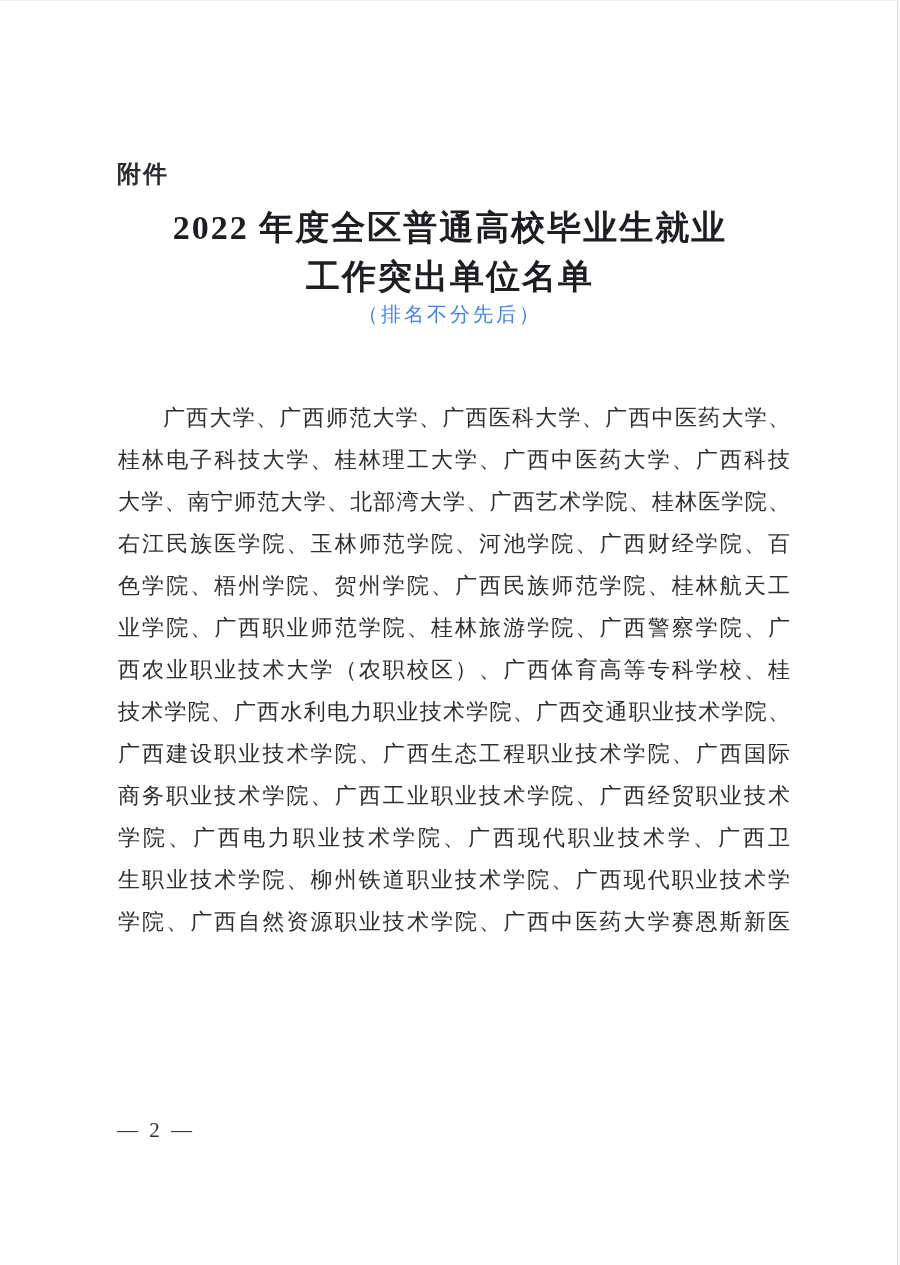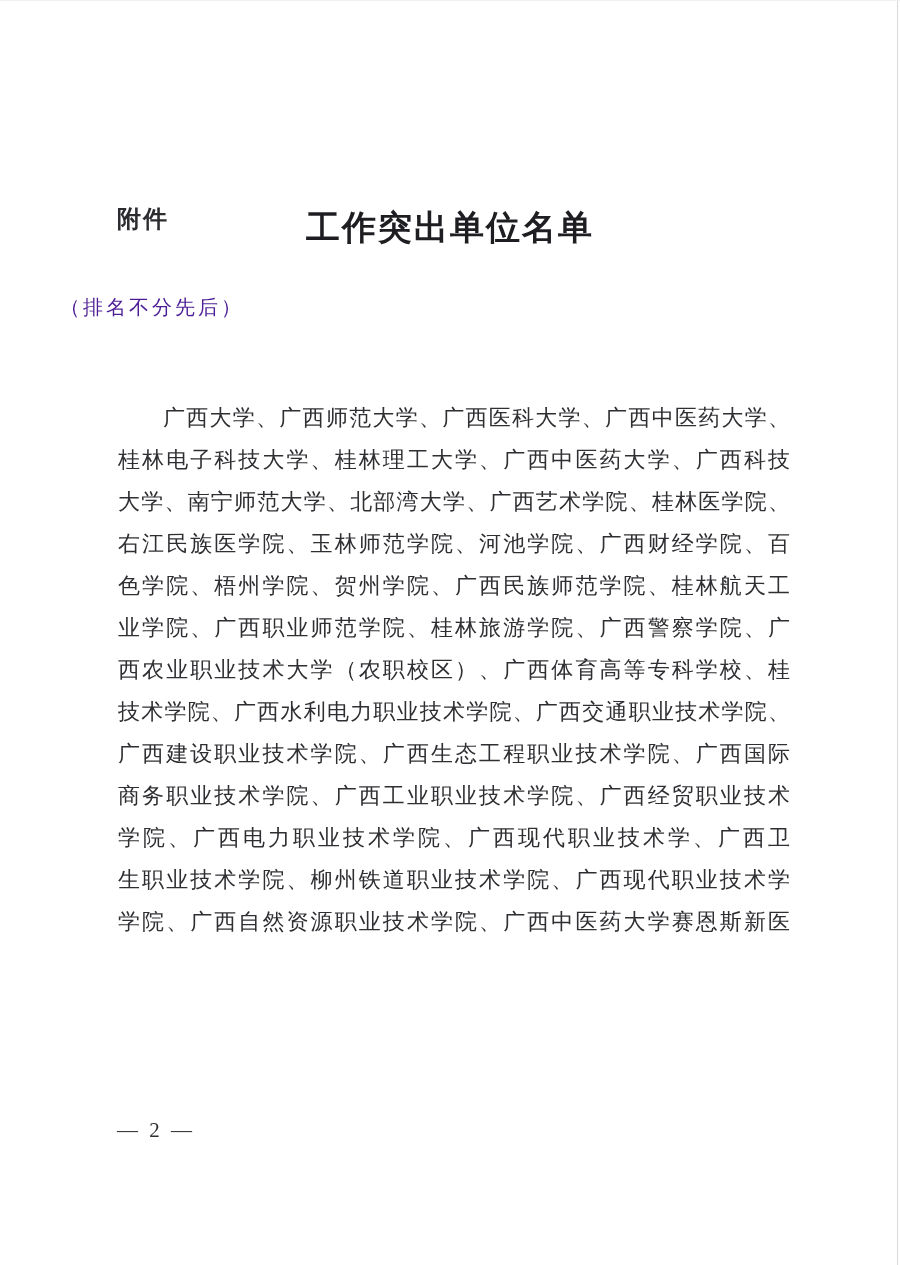--- a/index.html
+++ b/index.html
@@ -26,45 +26,44 @@
   }
   .attachment {
     position: absolute;
     left: 117px;
     top: 157px;
     font-family: Liberation Serif, serif;
     font-weight: 700;
     font-size: 24px;
     color: #2c2c30;
     letter-spacing: 2px;
-    margin-top: 45px;
   }
   .title-block {
     position: absolute;
     left: 60px;
     right: 60px;
     top: 202px;
     text-align: center;
     color: #1e1e22;
   }
   .title-line {
     display: block;
     font-weight: 700;
     font-size: 34px;
     line-height: 49px;
     letter-spacing: 2px;
   }
   .subtitle {
     position: absolute;
     left: 60px;
     right: 60px;
-    top: 293px;
-    text-align: left;
+    top: 300px;
+    text-align: center;
     font-size: 20px;
-    color: #4c1d95;
+    color: #3b82f6;
     letter-spacing: 3px;
   }
   .body-text {
     position: absolute;
     left: 118px;
     top: 396px;
     width: 672px;
     color: #2f2f33;
   }
   .body-line {
@@ -91,20 +90,21 @@
 </head>
 <body>
 
 <div class="page">
 
   <div class="scan-edge"></div>
 
   <div class="attachment">附件</div>
 
   <div class="title-block">
+    <span class="title-line">2022 年度全区普通高校毕业生就业</span>
     <span class="title-line">工作突出单位名单</span>
   </div>
 
   <div class="subtitle">（排名不分先后）</div>
 
   <div class="body-text">
     <div class="body-line first-line">广西大学、广西师范大学、广西医科大学、广西中医药大学、</div>
     <div class="body-line">桂林电子科技大学、桂林理工大学、广西中医药大学、广西科技</div>
     <div class="body-line">大学、南宁师范大学、北部湾大学、广西艺术学院、桂林医学院、</div>
     <div class="body-line">右江民族医学院、玉林师范学院、河池学院、广西财经学院、百</div>

